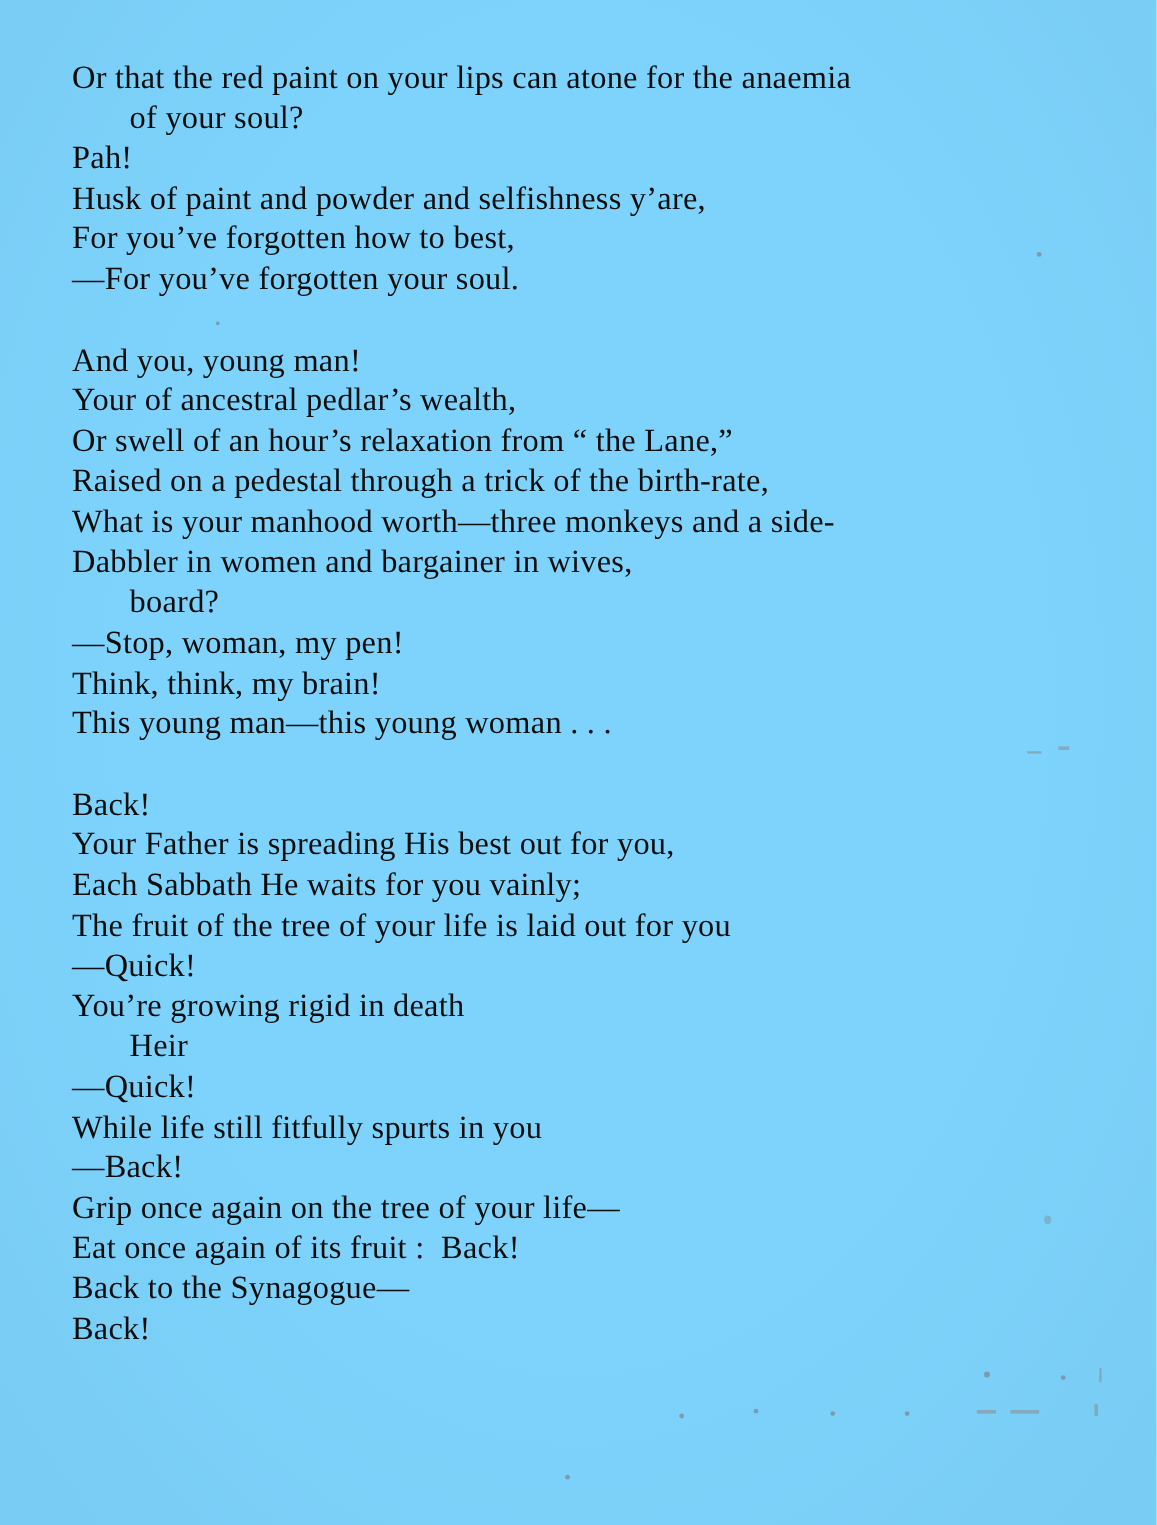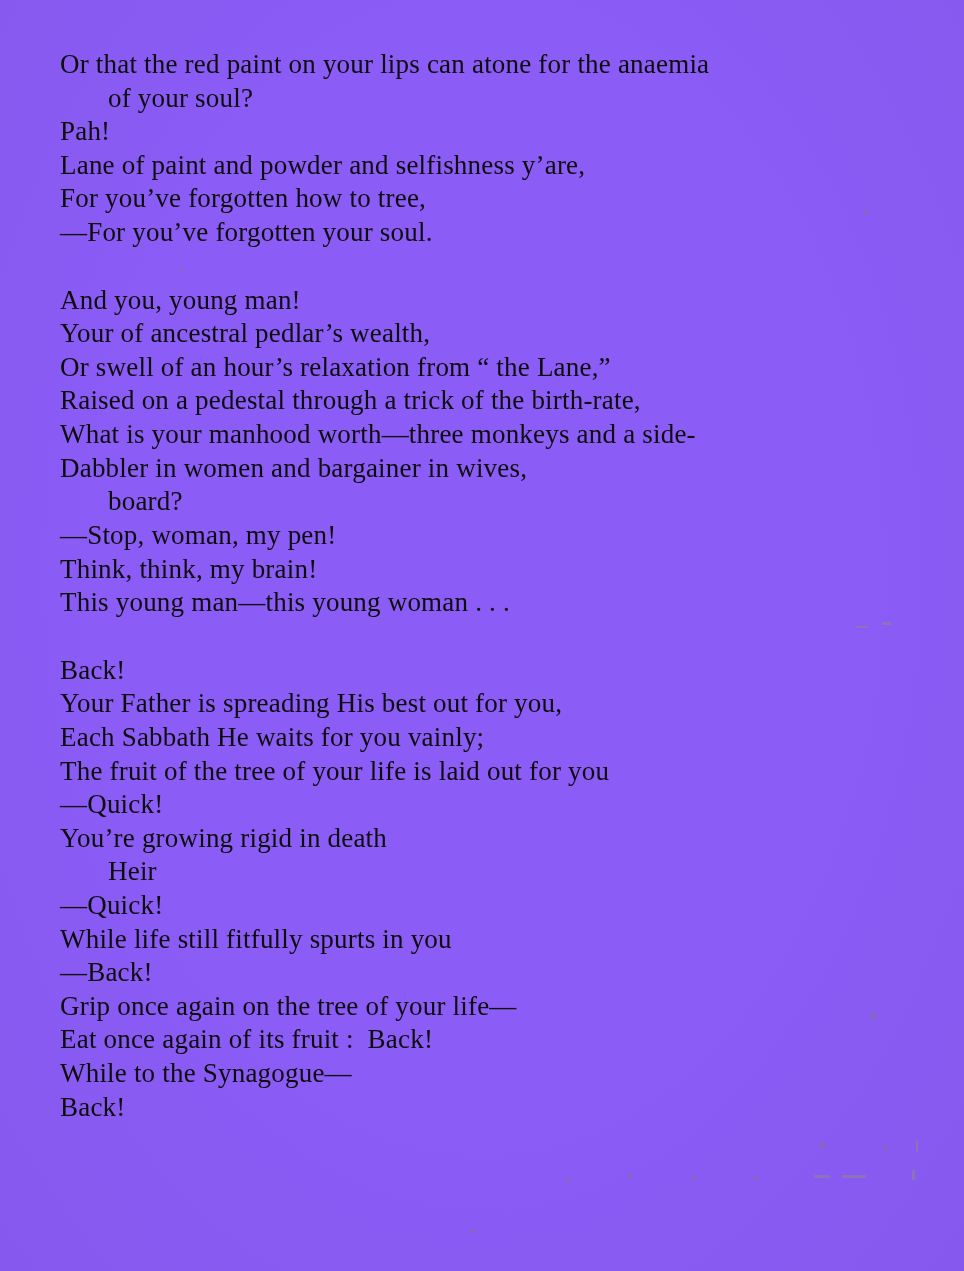--- a/index.html
+++ b/index.html
@@ -11,21 +11,21 @@
     width: 964px;
     height: 1271px;
     position: relative;
     overflow: hidden;
     font-family: "Liberation Serif", serif;
   }
 
   .page {
     position: absolute;
     inset: 0;
-    background: #8b5cf6;
+    background: #7dd3fc;
   }
 
   
   .paper-texture {
     position: absolute;
     inset: 0;
     background:
       radial-gradient(ellipse at 50% 45%, rgba(255,255,255,0) 55%, rgba(0,0,0,0.035) 100%);
     pointer-events: none;
   }
@@ -75,22 +75,22 @@
 
 <div class="page">
   <div class="paper-texture"></div>
 
   <div class="poem">
 
     <div class="stanza">
       <div class="line">Or that the red paint on your lips can atone for the anaemia</div>
       <div class="line indent">of your soul?</div>
       <div class="line">Pah!</div>
-      <div class="line">Lane of paint and powder and selfishness y’are,</div>
-      <div class="line">For you’ve forgotten how to tree,</div>
+      <div class="line">Husk of paint and powder and selfishness y’are,</div>
+      <div class="line">For you’ve forgotten how to best,</div>
       <div class="line">—For you’ve forgotten your soul.</div>
     </div>
 
     <div class="stanza">
       <div class="line">And you, young man!</div>
       <div class="line">Your of ancestral pedlar’s wealth,</div>
       <div class="line">Or swell of an hour’s relaxation from “ the Lane,”</div>
       <div class="line">Raised on a pedestal through a trick of the birth-rate,</div>
       <div class="line">What is your manhood worth—three monkeys and a side-</div>
       <div class="line">Dabbler in women and bargainer in wives,</div>
@@ -106,21 +106,21 @@
       <div class="line">Each Sabbath He waits for you vainly;</div>
       <div class="line">The fruit of the tree of your life is laid out for you</div>
       <div class="line">—Quick!</div>
       <div class="line">You’re growing rigid in death</div>
       <div class="line indent">Heir</div>
       <div class="line">—Quick!</div>
       <div class="line">While life still fitfully spurts in you</div>
       <div class="line">—Back!</div>
       <div class="line">Grip once again on the tree of your life—</div>
       <div class="line">Eat once again of its fruit :  Back!</div>
-      <div class="line">While to the Synagogue—</div>
+      <div class="line">Back to the Synagogue—</div>
       <div class="line">Back!</div>
     </div>
 
   </div>
 
   <span class="speck" style="left:864px; top:210px; width:4px; height:4px;"></span>
   <span class="speck" style="left:180px; top:268px; width:3px; height:3px;"></span>
   <span class="speck" style="left:870px; top:1013px; width:6px; height:7px; opacity:0.35;"></span>
   <span class="speck" style="left:471px; top:1229px; width:4px; height:4px;"></span>
   <span class="dash" style="left:856px; top:626px; width:12px; height:2px;"></span>

